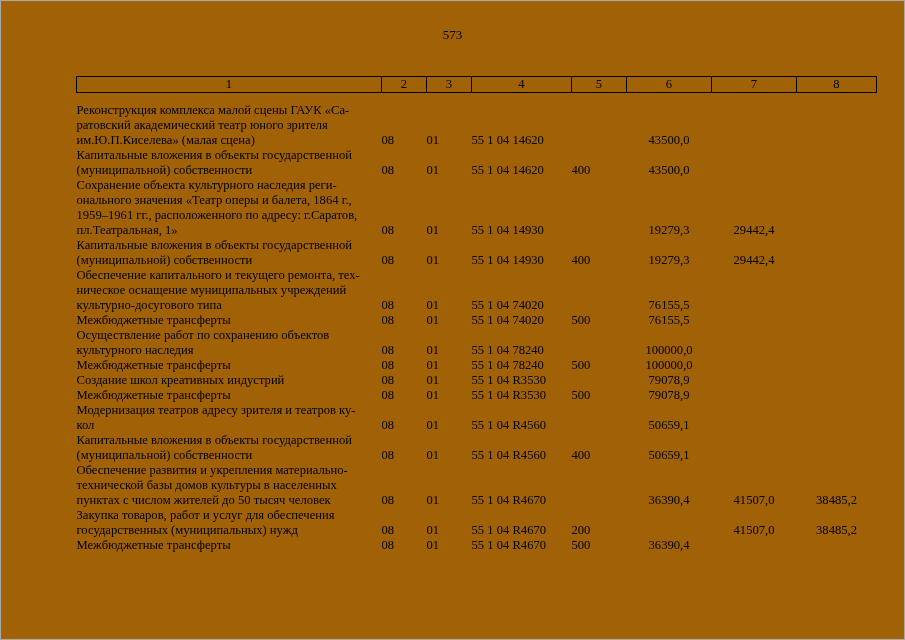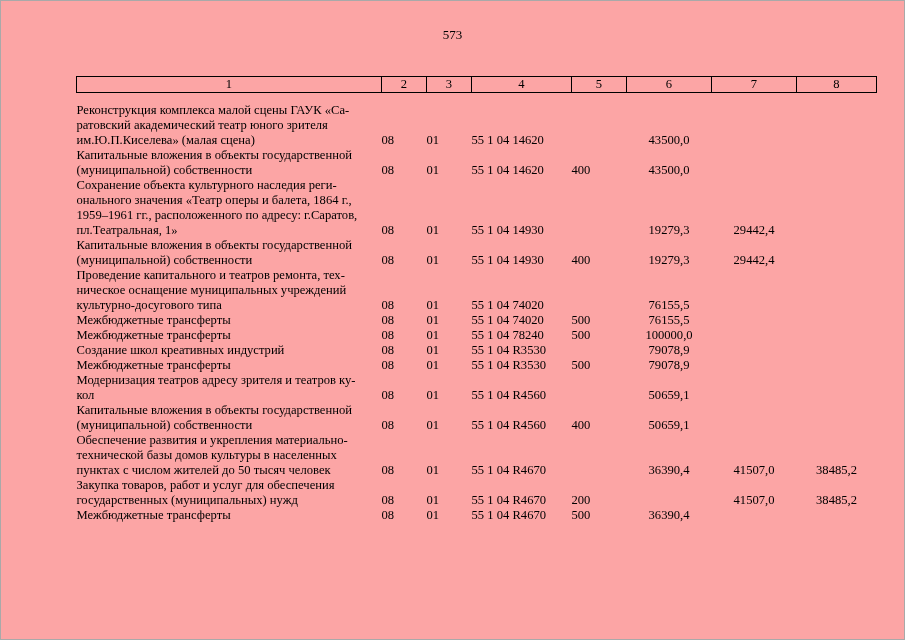--- a/index.html
+++ b/index.html
@@ -6,21 +6,21 @@
   html, body { background: #ffffff; }
   body {
     width: 905px; height: 640px;
     font-family: "Liberation Serif", serif;
     color: #000;
     position: relative;
   }
   .page {
     position: absolute; top: 0; left: 0;
     width: 905px; height: 640px;
-    background: #fca5a5;
+    background: #a16207;
     border: 1px solid #a9a9a9;
     overflow: hidden;
   }
   .page-number {
     position: absolute; top: 26px; left: 0; width: 100%;
     text-align: center;
     font-size: 13px;
   }
   table.budget {
     position: absolute; left: 75px; top: 75px;
@@ -124,38 +124,49 @@
 (муниципальной) собственности</td>
     <td class="center">08</td>
     <td class="center">01</td>
     <td class="center">55 1 04 14930</td>
     <td class="center">400</td>
     <td class="num">19279,3</td>
     <td class="num">29442,4</td>
     <td class="num"></td>
   </tr>
         <tr>
-    <td class="c1">Проведение капитального и театров ремонта, тех-
+    <td class="c1">Обеспечение капитального и текущего ремонта, тех-
 ническое оснащение муниципальных учреждений
 культурно-досугового типа</td>
     <td class="center">08</td>
     <td class="center">01</td>
     <td class="center">55 1 04 74020</td>
     <td class="center"></td>
     <td class="num">76155,5</td>
     <td class="num"></td>
     <td class="num"></td>
   </tr>
         <tr>
     <td class="c1">Межбюджетные трансферты</td>
     <td class="center">08</td>
     <td class="center">01</td>
     <td class="center">55 1 04 74020</td>
     <td class="center">500</td>
     <td class="num">76155,5</td>
+    <td class="num"></td>
+    <td class="num"></td>
+  </tr>
+        <tr>
+    <td class="c1">Осуществление работ по сохранению объектов
+культурного наследия</td>
+    <td class="center">08</td>
+    <td class="center">01</td>
+    <td class="center">55 1 04 78240</td>
+    <td class="center"></td>
+    <td class="num">100000,0</td>
     <td class="num"></td>
     <td class="num"></td>
   </tr>
         <tr>
     <td class="c1">Межбюджетные трансферты</td>
     <td class="center">08</td>
     <td class="center">01</td>
     <td class="center">55 1 04 78240</td>
     <td class="center">500</td>
     <td class="num">100000,0</td>

